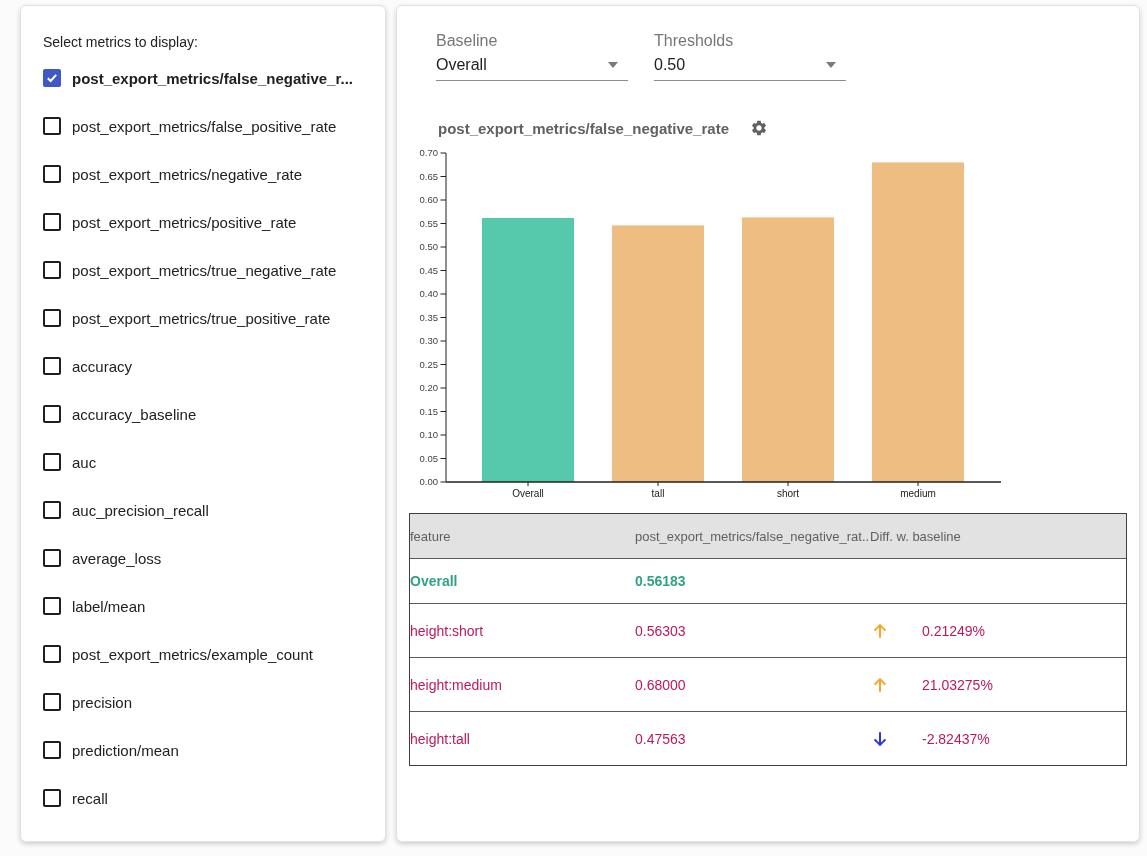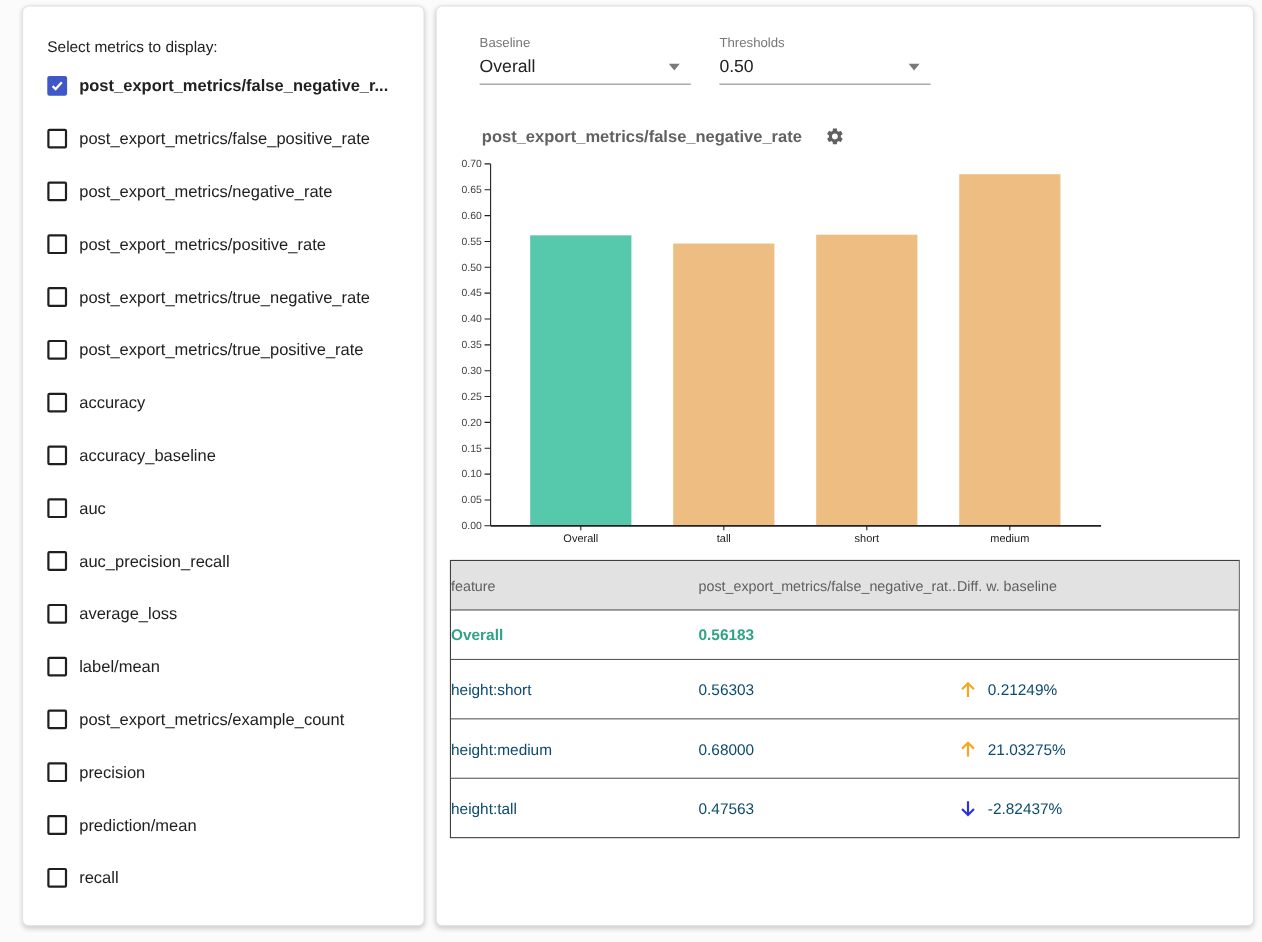--- a/index.html
+++ b/index.html
@@ -14,44 +14,44 @@
   .metric-item{display:flex;align-items:center;height:48px;cursor:pointer;}
   .checkbox{width:18px;height:18px;box-sizing:border-box;border:2px solid #1f1f1f;border-radius:2px;
     background:#fff;flex:none;display:flex;align-items:center;justify-content:center;}
   .checkbox.checked{border-color:var(--c-check,#3e58c6);background:var(--c-check,#3e58c6);}
   .metric-label{font-size:15px;color:#212121;margin-left:11px;white-space:nowrap;}
   .metric-label.bold{font-weight:bold;}
 
   
   .controls{display:flex;margin:26px 0 0 39px;}
   .dropdown{width:192px;margin-right:26px;cursor:pointer;}
-  .dd-label{font-size:12px;color:#767676;}
+  .dd-label{font-size:16px;color:#767676;}
   .dd-value-row{display:flex;align-items:center;justify-content:space-between;
     border-bottom:1px solid #8c8c8c;padding:4px 2px 6px 0;margin-top:2px;}
   .dd-value{font-size:16px;color:#212121;}
   .caret{width:0;height:0;border-left:5px solid transparent;border-right:5px solid transparent;
     border-top:6px solid #7a7a7a;margin-right:8px;}
 
   .chart-header{display:flex;align-items:center;margin:38px 0 0 41px;gap:8px;}
   .chart-title{font-size:15px;font-weight:bold;color:#616161;}
   .gear{margin-left:13px;display:flex;align-items:center;cursor:pointer;}
 
   svg.chart{display:block;margin:10px 0 0 15px;}
 
   
   .metric-table{margin:14px 12px 0 12px;border:1.5px solid #3f3f3f;box-sizing:border-box;background:#fff;}
   .t-row{display:grid;grid-template-columns:225px 235px auto;align-items:center;}
   .t-row.header{height:44px;background:#e2e2e2;border-bottom:1px solid #5a5a5a;}
   .t-row.header .t-cell{font-size:13px;color:#5f5f5f;}
   .t-row.body{height:53px;border-bottom:1px solid #5a5a5a;}
   .t-row.body.first{height:44px;}
   .t-row.body:last-child{border-bottom:none;}
-  .t-cell{font-size:14px;color:#0c4a6e;white-space:nowrap;overflow:hidden;}
+  .t-cell{font-size:14px;color:#be185d;white-space:nowrap;overflow:hidden;}
   .t-row.baseline .t-cell{color:var(--c-baseline-text,#2fa287);font-weight:bold;}
-  .diff-cell{display:flex;align-items:center;}
+  .diff-cell{display:flex;align-items:center;gap:24px;}
   .diff-cell svg{margin-right:8px;}
 </style>
 </head>
 <body style="--c-check: #3e58c6; --c-baseline-text: #2fa287;">
 
 <div class="card left">
   <div class="panel-title">Select metrics to display:</div>
   <div class="metric-list">
       <div class="metric-item">
         <span class="checkbox checked">

